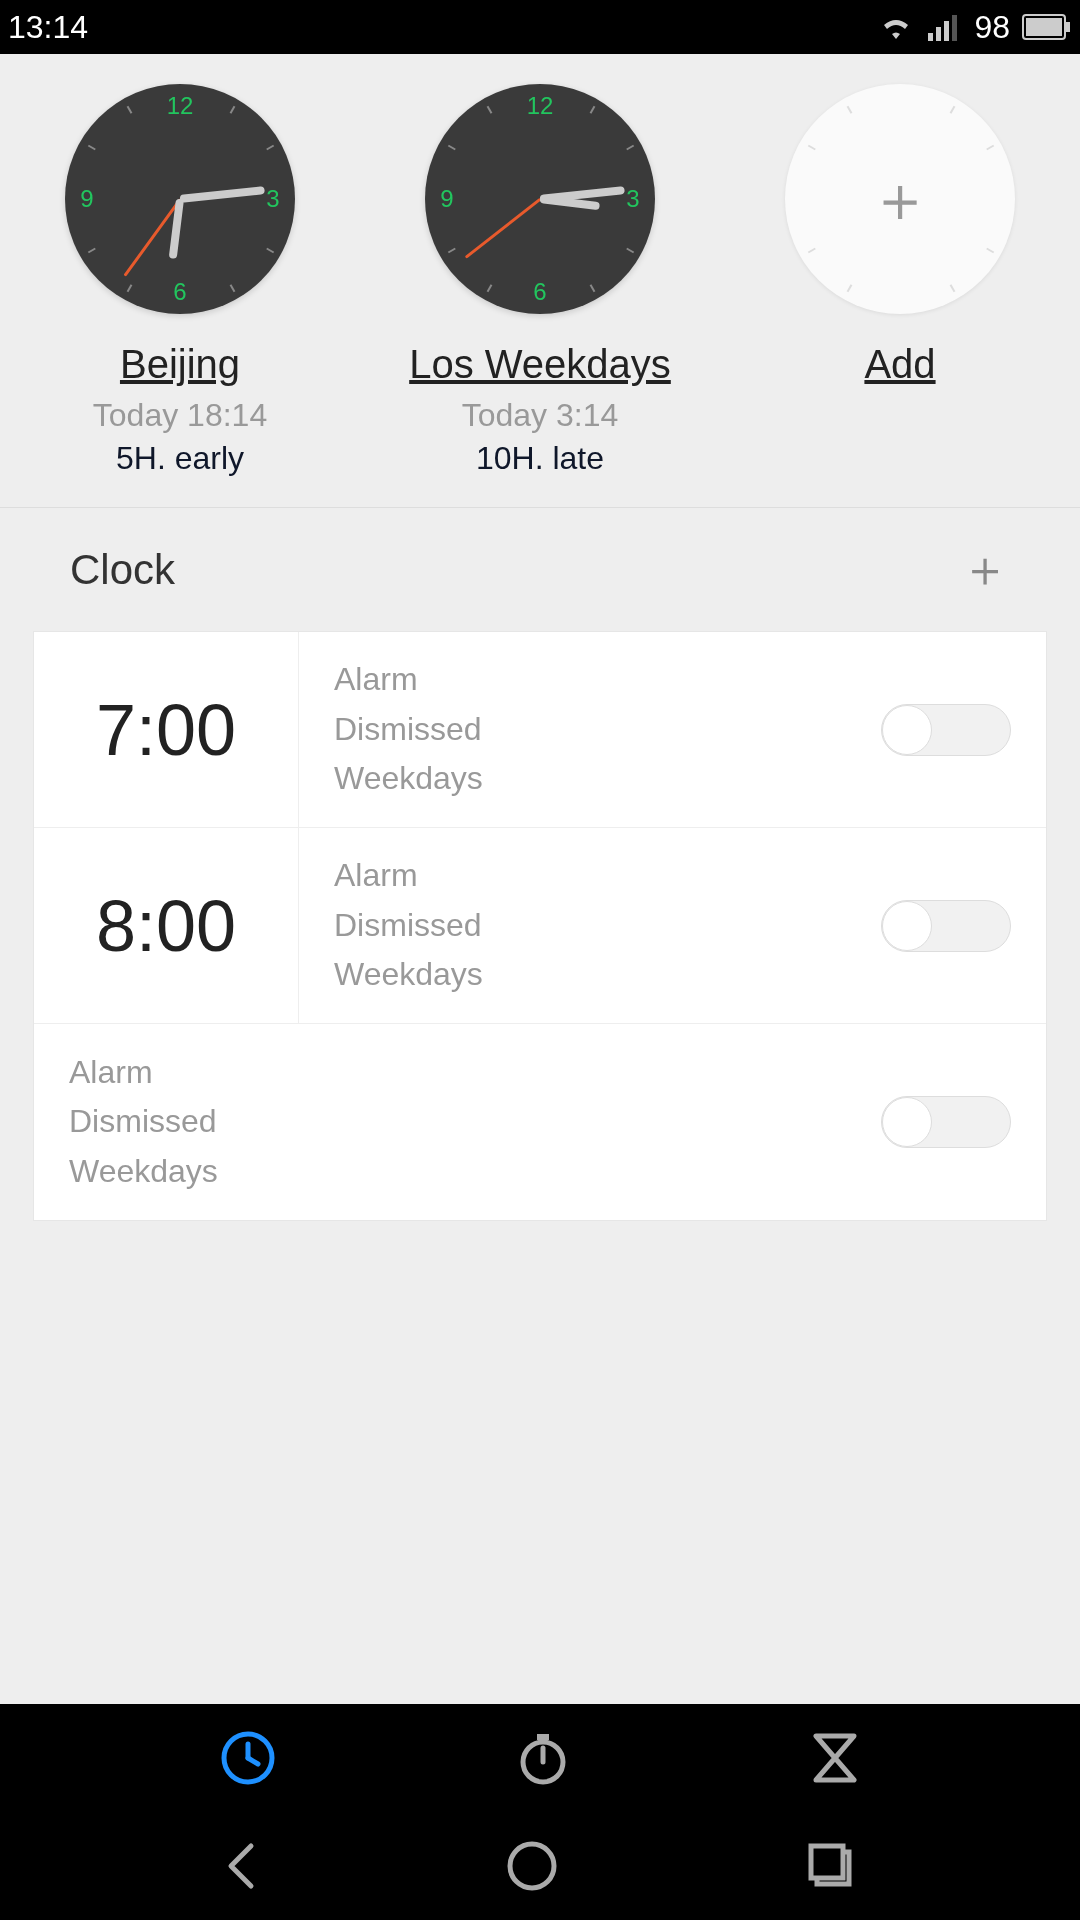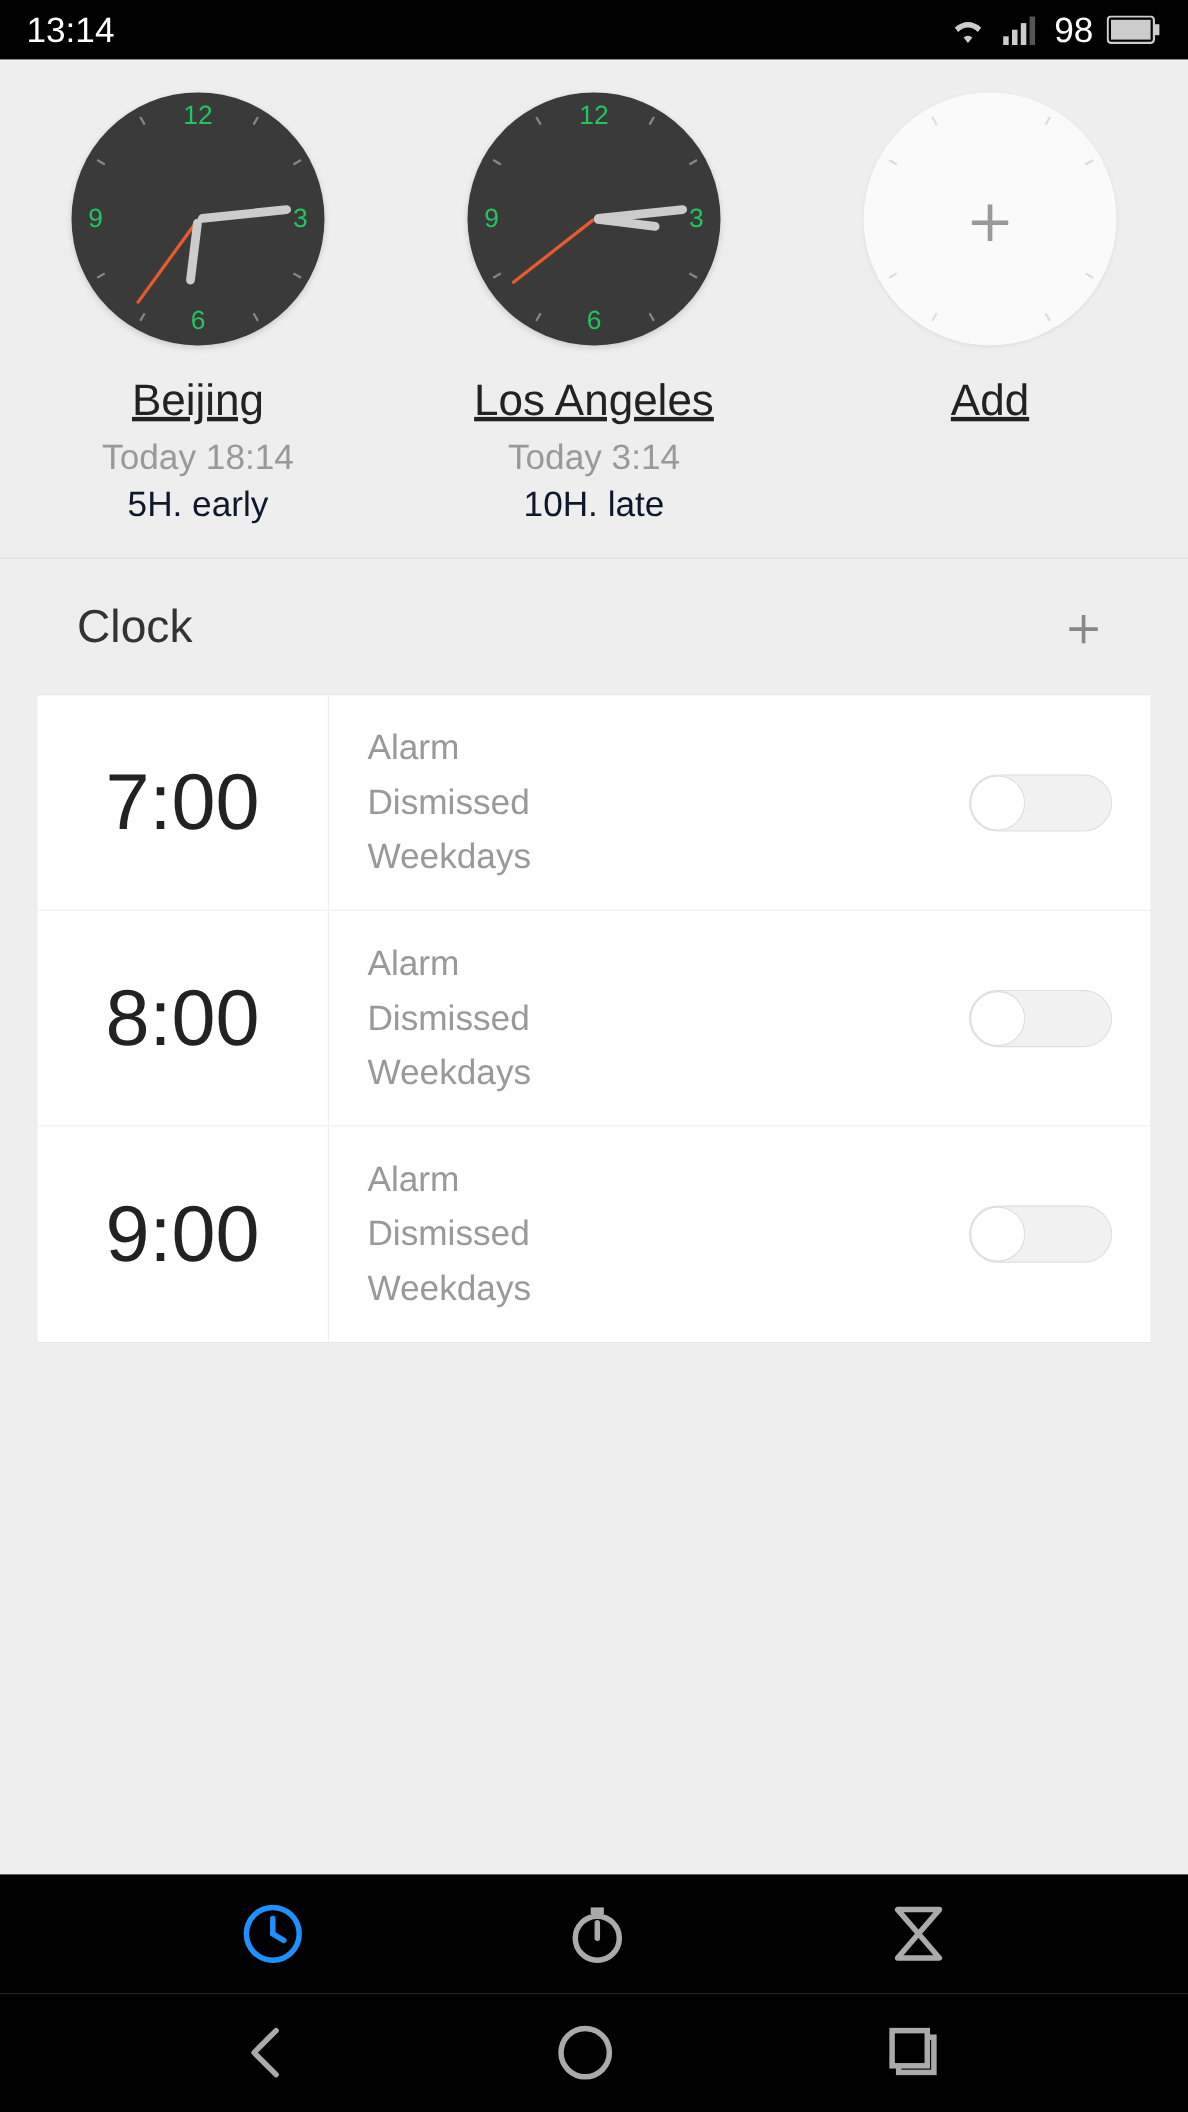--- a/index.html
+++ b/index.html
@@ -13,21 +13,21 @@
 }
 
 
 .status-bar {
   height: 54px;
   background: #000;
   color: #fff;
   display: flex;
   align-items: center;
   justify-content: space-between;
-  padding: 0 24px;
+  padding: 0 8px;
   font-size: 32px;
 }
 .status-right {
   display: flex;
   align-items: center;
   gap: 12px;
 }
 .status-right svg { display: block; }
 
 
@@ -289,21 +289,21 @@
       <div class="tick" style="transform:rotate(120deg)"></div>
       <div class="tick" style="transform:rotate(150deg)"></div>
       <div class="tick" style="transform:rotate(210deg)"></div>
       <div class="tick" style="transform:rotate(240deg)"></div>
       <div class="tick" style="transform:rotate(300deg)"></div>
       <div class="tick" style="transform:rotate(330deg)"></div>
       <div class="hand hand-sec" style="transform:rotate(232deg)"></div>
       <div class="hand hand-hour" style="transform:rotate(97deg)"></div>
       <div class="hand hand-min" style="transform:rotate(84deg)"></div>
     </div>
-    <div class="city-name">Los Angeles</div>
+    <div class="city-name">Los Weekdays</div>
     <div class="city-time">Today 3:14</div>
     <div class="city-offset">10H. late</div>
   </div>
 
   <div class="world-clock">
     <div class="clock-face light add-face">
       <div class="tick light" style="transform:rotate(30deg)"></div>
       <div class="tick light" style="transform:rotate(60deg)"></div>
       <div class="tick light" style="transform:rotate(120deg)"></div>
       <div class="tick light" style="transform:rotate(150deg)"></div>
@@ -343,21 +343,20 @@
       <span>Dismissed</span>
       <span>Weekdays</span>
     </div>
     <div class="alarm-toggle">
       <div class="toggle">
         <div class="toggle-knob"></div>
       </div>
     </div>
   </div>
   <div class="alarm-row">
-    <div class="alarm-time">9:00</div>
     <div class="alarm-info">
       <span>Alarm</span>
       <span>Dismissed</span>
       <span>Weekdays</span>
     </div>
     <div class="alarm-toggle">
       <div class="toggle">
         <div class="toggle-knob"></div>
       </div>
     </div>

